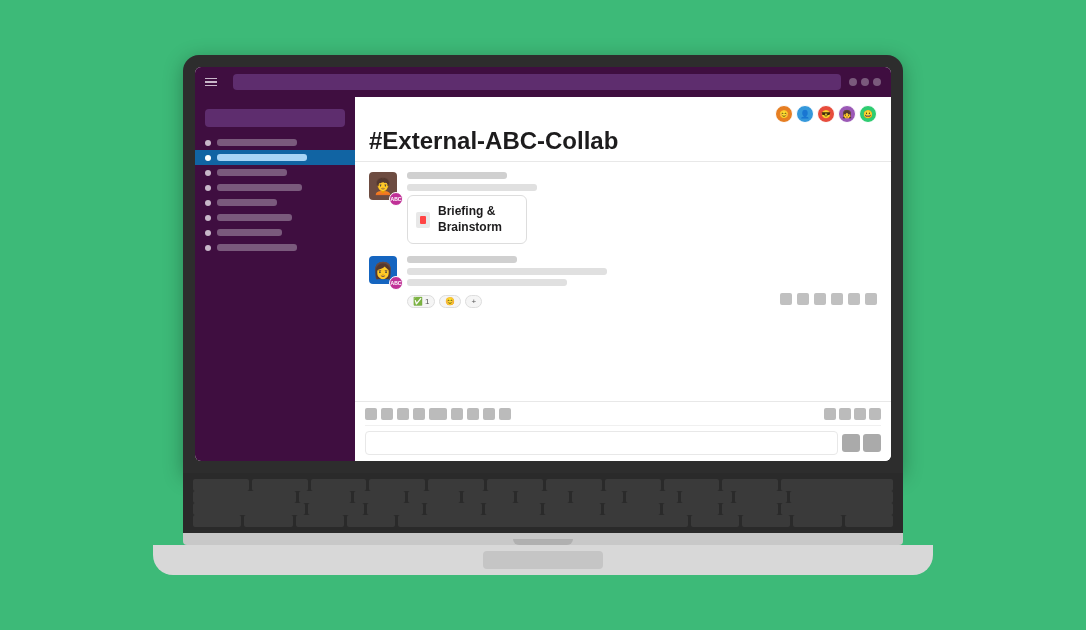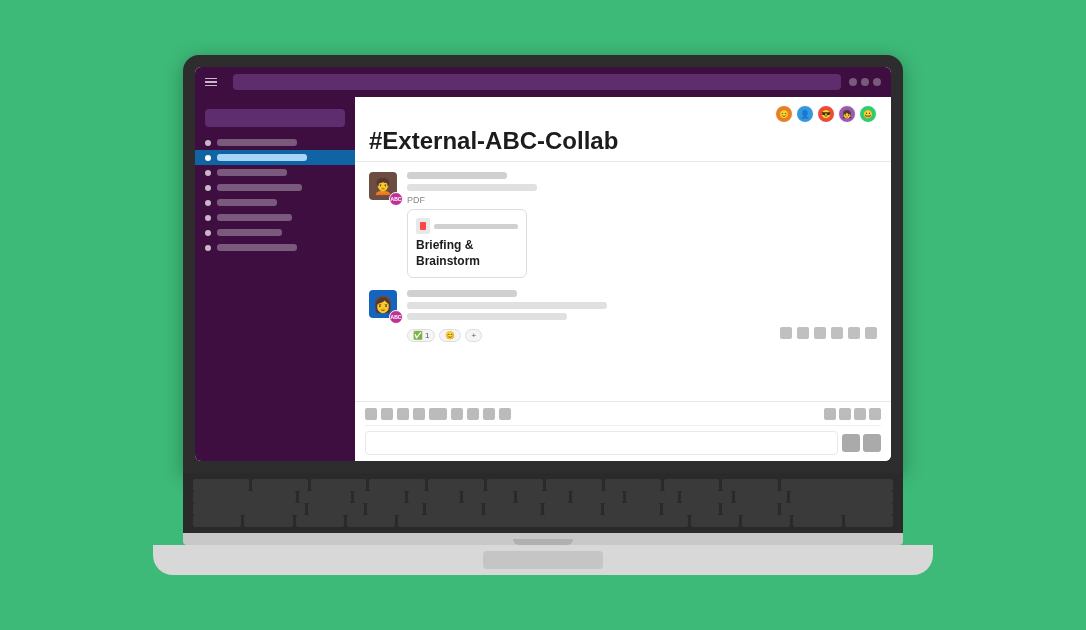--- a/index.html
+++ b/index.html
@@ -259,21 +259,21 @@
       color: #888;
       margin-bottom: 4px;
     }
 
     .pdf-card {
       border: 1px solid #ddd;
       border-radius: 6px;
       width: 120px;
       padding: 8px;
       display: flex;
-      flex-direction: column;
+      flex-direction: row;
       gap: 4px;
     }
 
     .pdf-icon-row {
       display: flex;
       align-items: center;
       gap: 4px;
     }
 
     .pdf-icon {
@@ -529,21 +529,20 @@
           <div class="messages-area">
 
             <div class="message">
               <div class="message-avatar">
                 <div class="avatar-main" style="background:#6d4c41; display:flex; align-items:center; justify-content:center; font-size:16px;">🧑‍🦱</div>
                 <div class="avatar-badge">ABC</div>
               </div>
               <div class="message-content">
                 <div class="message-label" style="width:100px;"></div>
                 <div class="message-text-line" style="width:130px;"></div>
-                <div class="pdf-label">PDF</div>
                 <div class="pdf-card">
                   <div class="pdf-icon-row">
                     <div class="pdf-icon"></div>
                     <div class="pdf-icon-bar"></div>
                   </div>
                   <div class="pdf-title">Briefing &amp;<br>Brainstorm</div>
                 </div>
               </div>
             </div>
 

